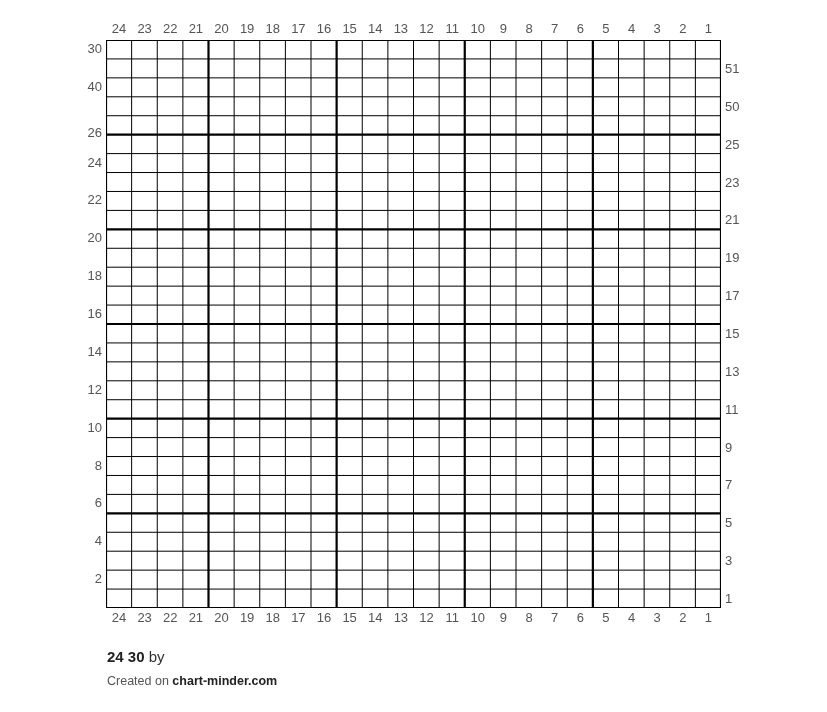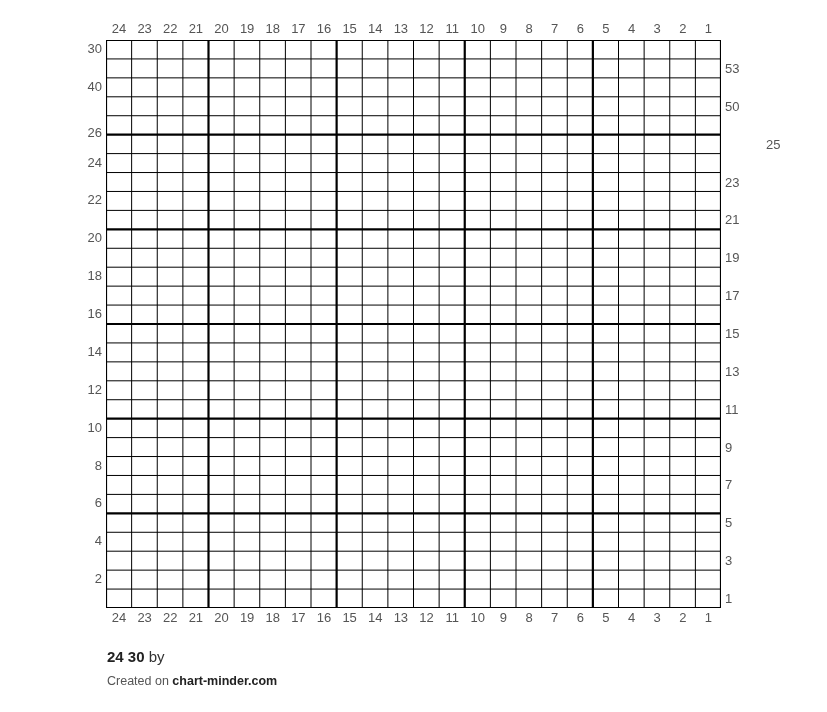--- a/index.html
+++ b/index.html
@@ -134,23 +134,23 @@
     <div class="lbl left-lbl" style="left:80px;top:231.33333333333334px">20</div>
     <div class="lbl left-lbl" style="left:80px;top:269.2px">18</div>
     <div class="lbl left-lbl" style="left:80px;top:307.06666666666666px">16</div>
     <div class="lbl left-lbl" style="left:80px;top:344.93333333333334px">14</div>
     <div class="lbl left-lbl" style="left:80px;top:382.8px">12</div>
     <div class="lbl left-lbl" style="left:80px;top:420.6666666666667px">10</div>
     <div class="lbl left-lbl" style="left:80px;top:458.53333333333336px">8</div>
     <div class="lbl left-lbl" style="left:80px;top:496.4px">6</div>
     <div class="lbl left-lbl" style="left:80px;top:534.2666666666667px">4</div>
     <div class="lbl left-lbl" style="left:80px;top:572.1333333333333px">2</div>
-    <div class="lbl right-lbl" style="left:725px;top:61.93333333333334px">53</div>
+    <div class="lbl right-lbl" style="left:725px;top:61.93333333333334px">51</div>
     <div class="lbl right-lbl" style="left:725px;top:99.8px">50</div>
-    <div class="lbl right-lbl" style="left:766px;top:137.66666666666669px">25</div>
+    <div class="lbl right-lbl" style="left:725px;top:137.66666666666669px">25</div>
     <div class="lbl right-lbl" style="left:725px;top:175.53333333333333px">23</div>
     <div class="lbl right-lbl" style="left:725px;top:213.4px">21</div>
     <div class="lbl right-lbl" style="left:725px;top:251.26666666666668px">19</div>
     <div class="lbl right-lbl" style="left:725px;top:289.1333333333333px">17</div>
     <div class="lbl right-lbl" style="left:725px;top:327px">15</div>
     <div class="lbl right-lbl" style="left:725px;top:364.8666666666667px">13</div>
     <div class="lbl right-lbl" style="left:725px;top:402.73333333333335px">11</div>
     <div class="lbl right-lbl" style="left:725px;top:440.6px">9</div>
     <div class="lbl right-lbl" style="left:725px;top:478.4666666666667px">7</div>
     <div class="lbl right-lbl" style="left:725px;top:516.3333333333333px">5</div>

